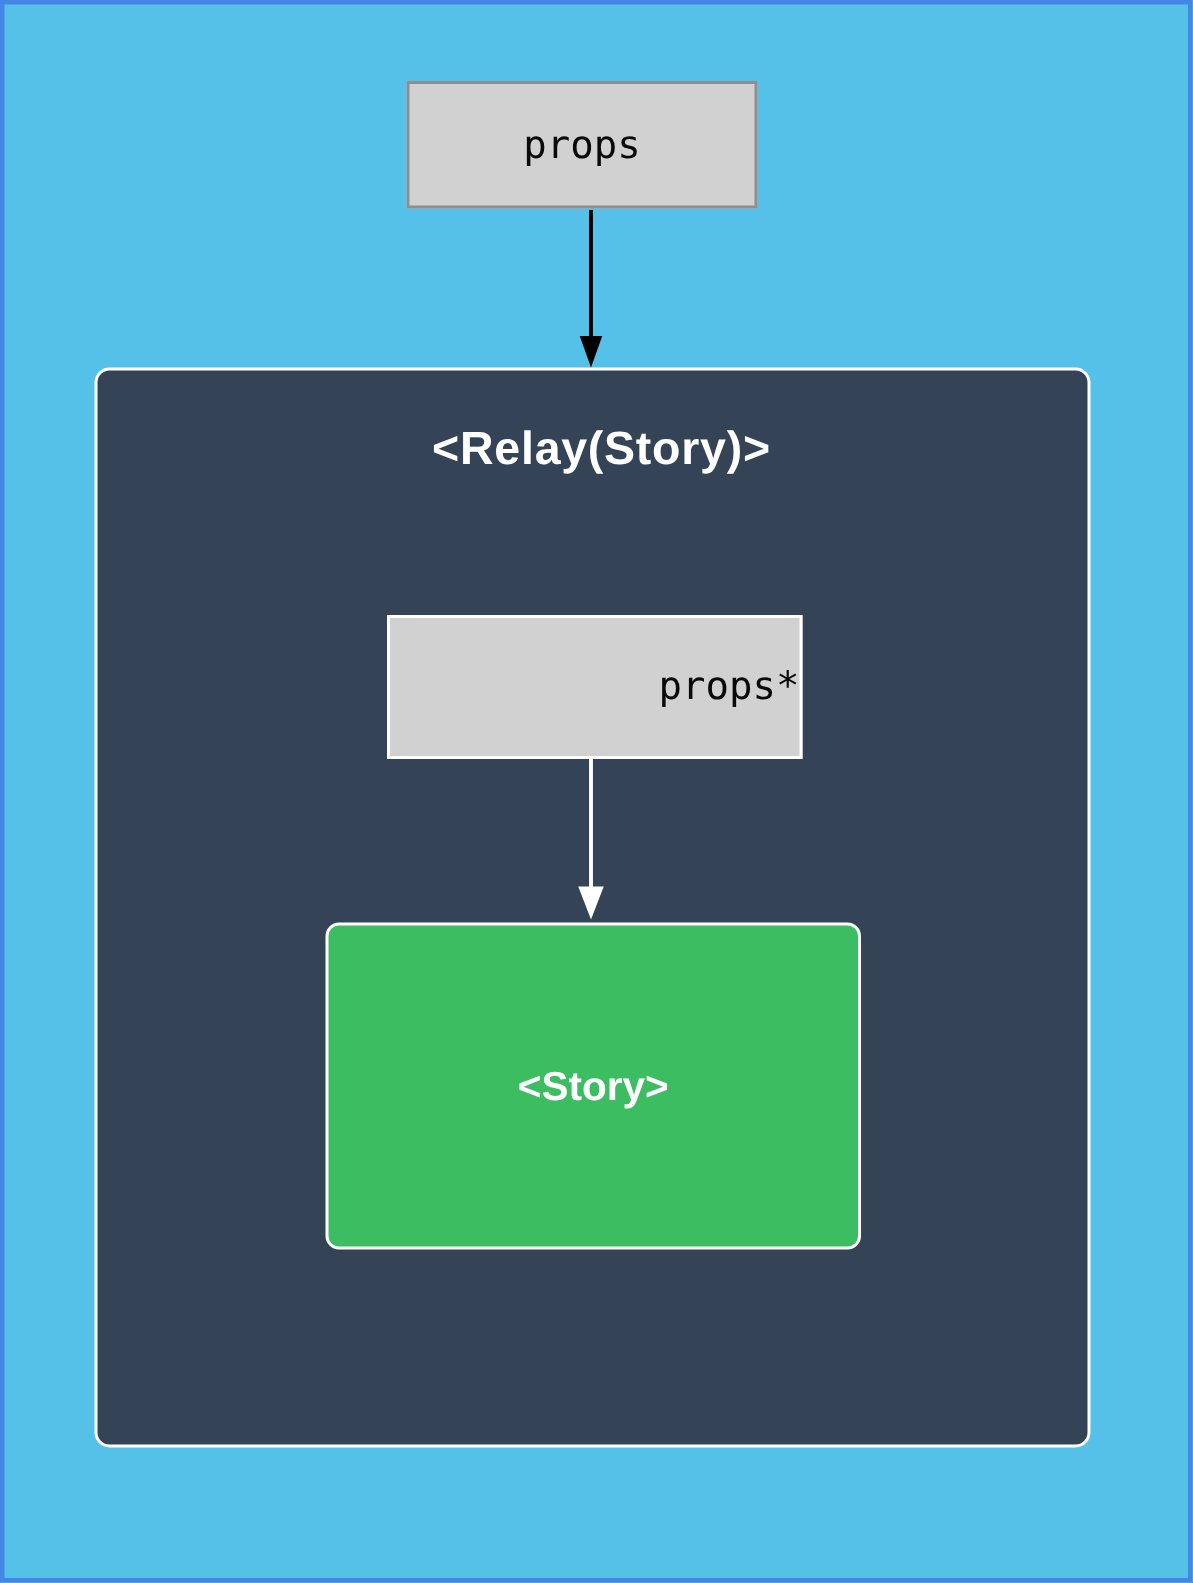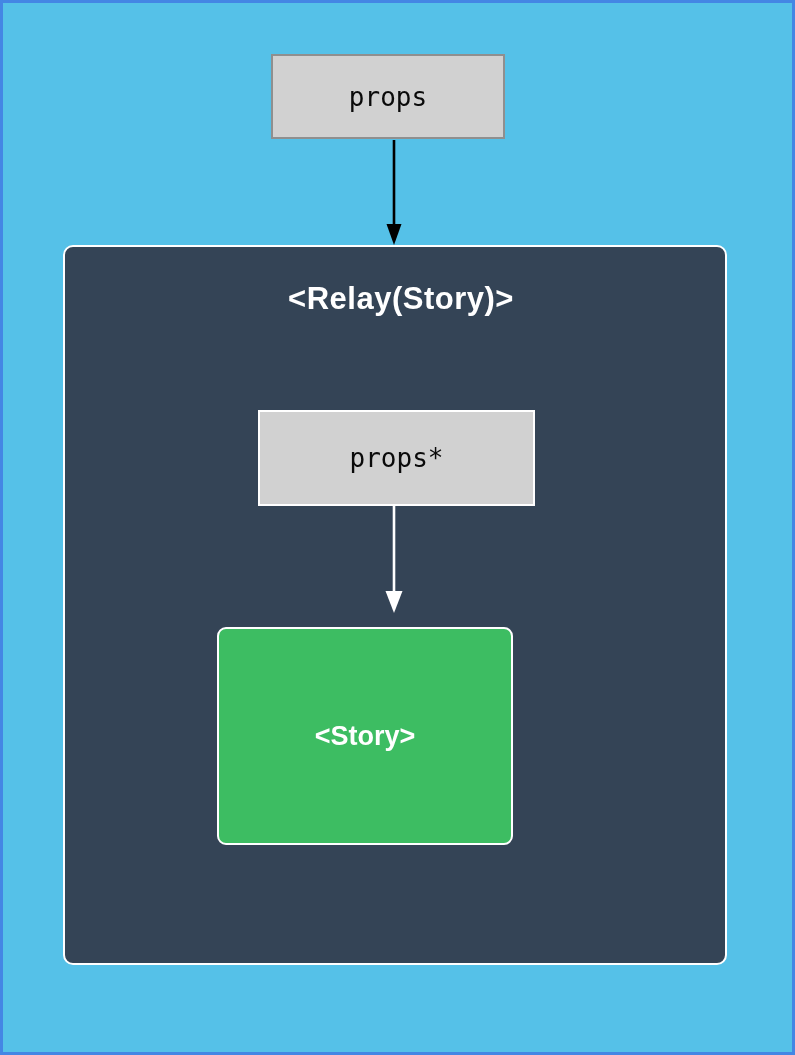--- a/index.html
+++ b/index.html
@@ -73,28 +73,28 @@
   .node-props-star {
     position: absolute;
     left: 193px;
     top: 163px;
     width: 277px;
     height: 96px;
     background: var(--props-fill, #d1d1d1);
     border: 2px solid #ffffff;
     display: flex;
     align-items: center;
-    justify-content: center;
+    justify-content: flex-end;
   }
 
   .node-story {
     position: absolute;
     left: 152px;
-    top: 380px;
-    width: 296px;
+    top: 368px;
+    width: 357px;
     height: 218px;
     background: var(--story-fill, #3dbd62);
     border: 2px solid var(--story-border, #ffffff);
     border-radius: 9px;
     display: flex;
     align-items: center;
     justify-content: center;
   }
 
   .story-label {

